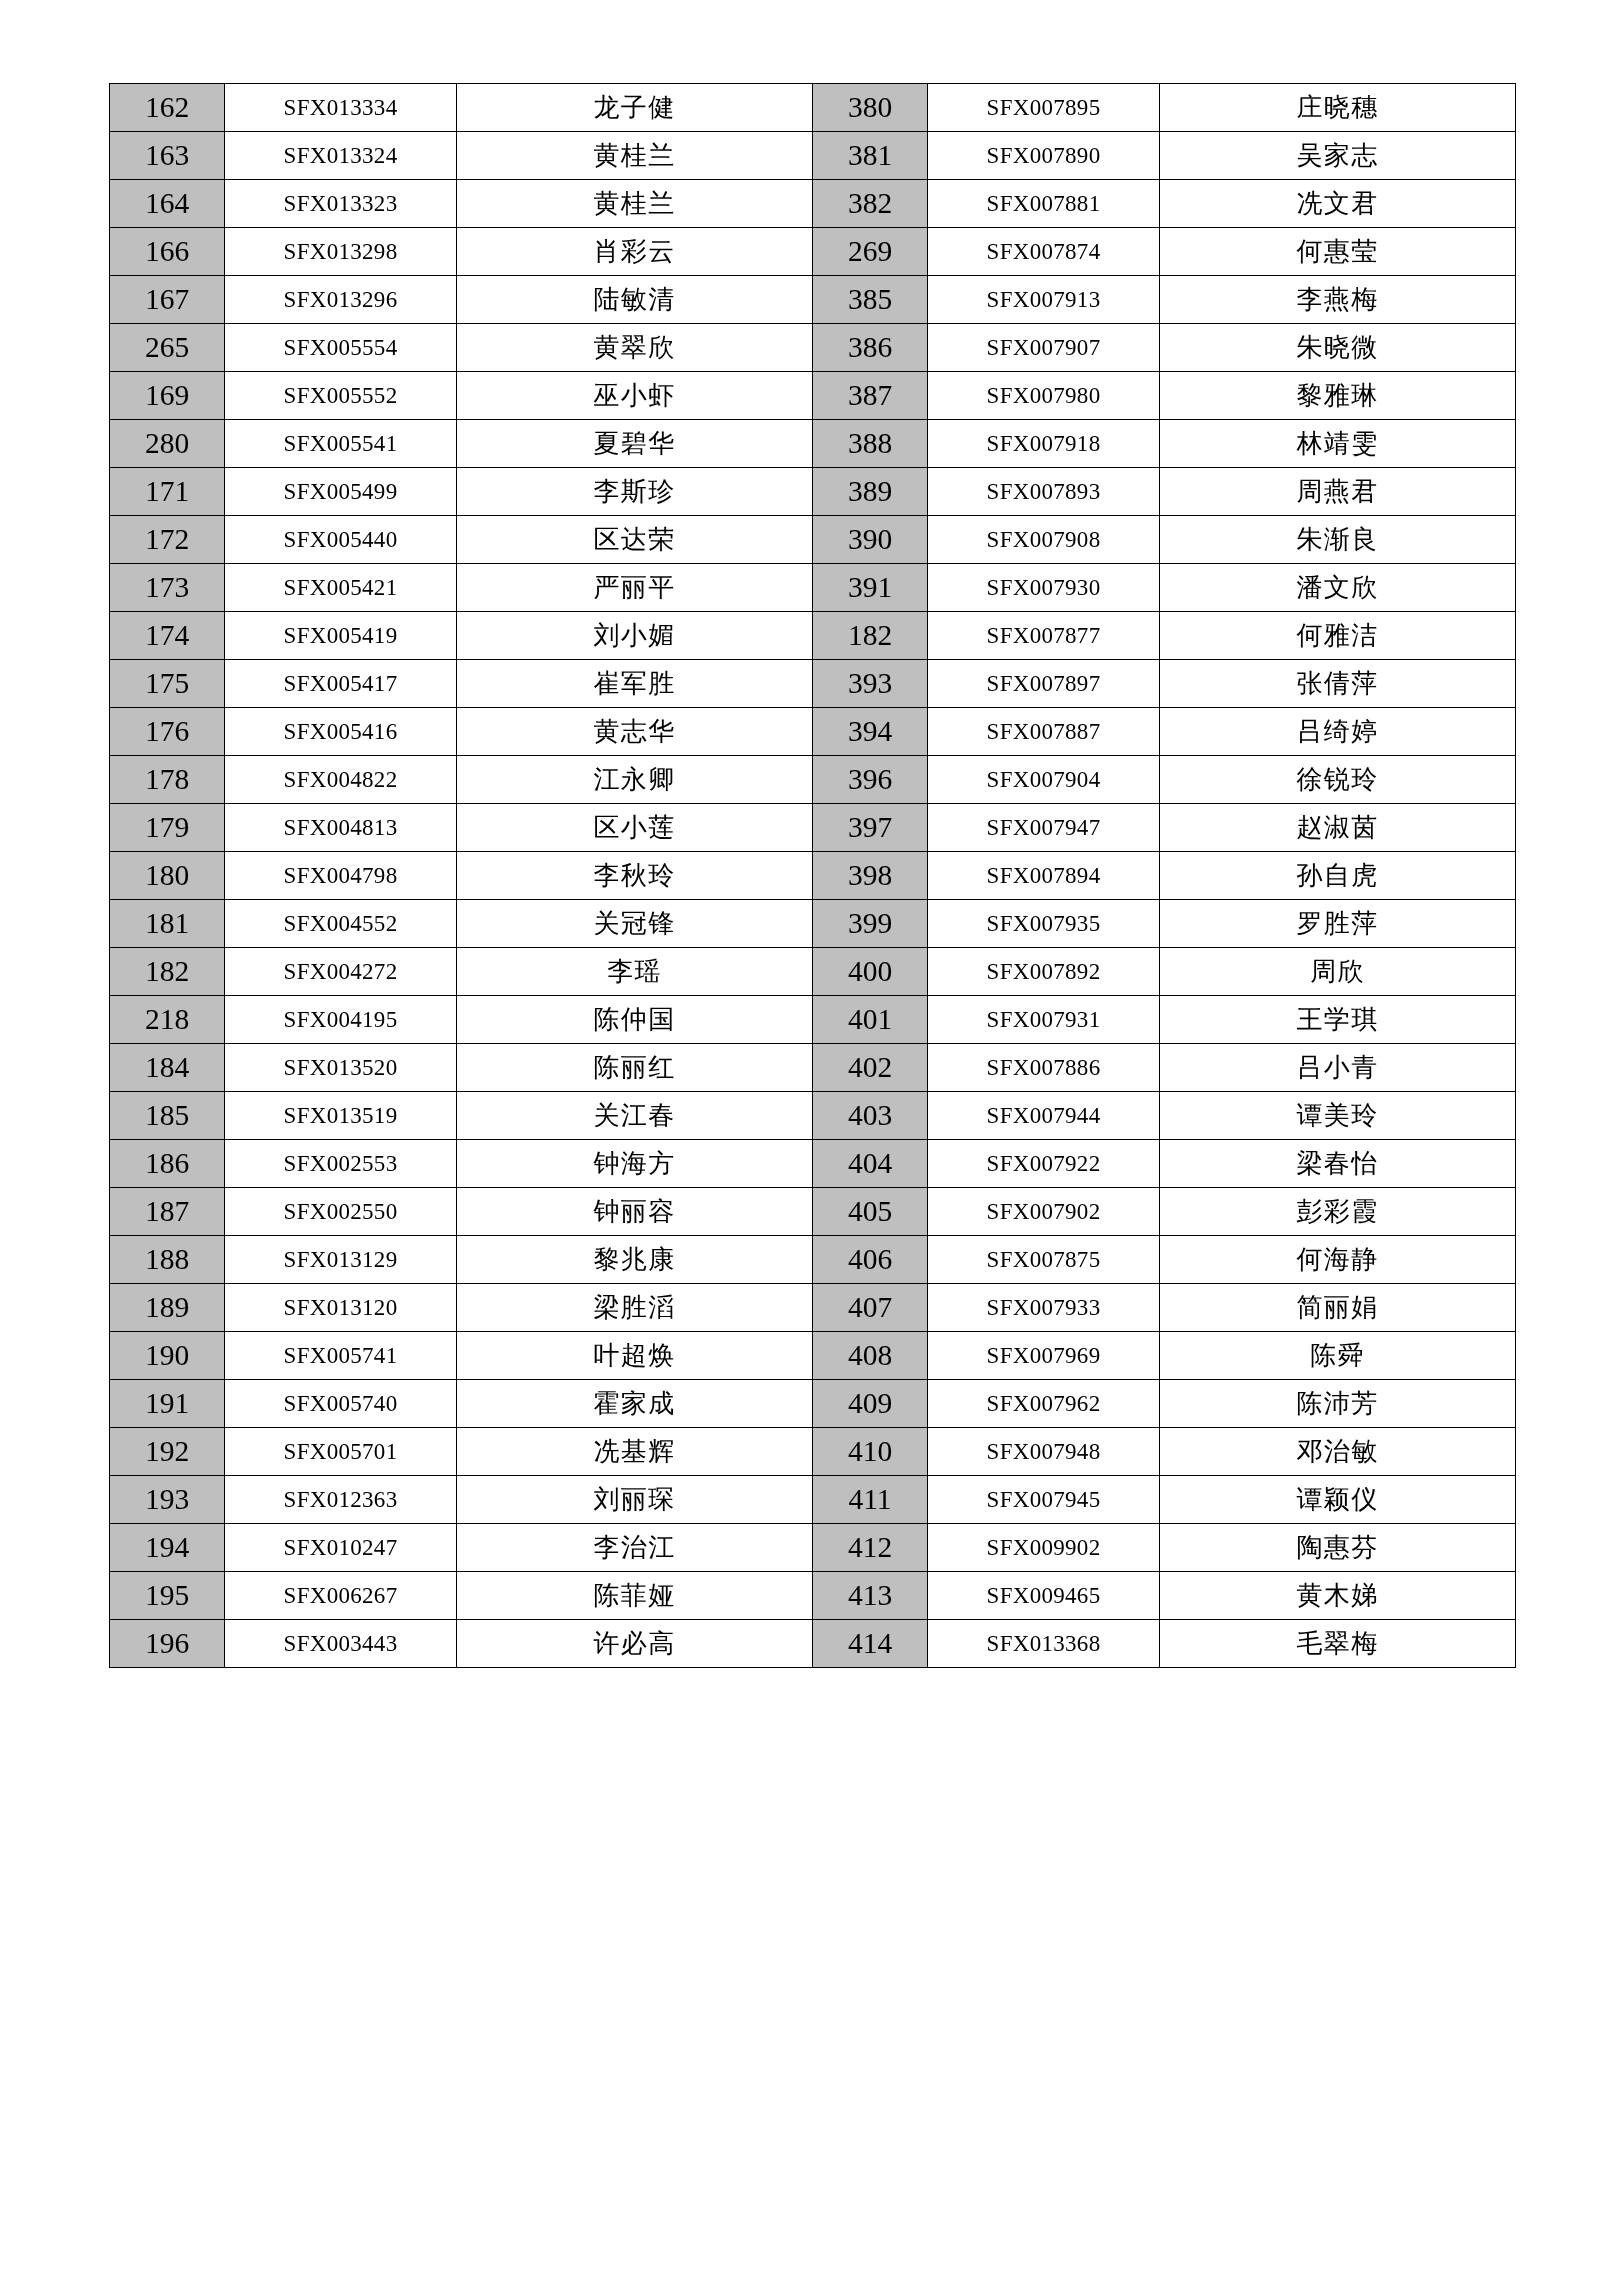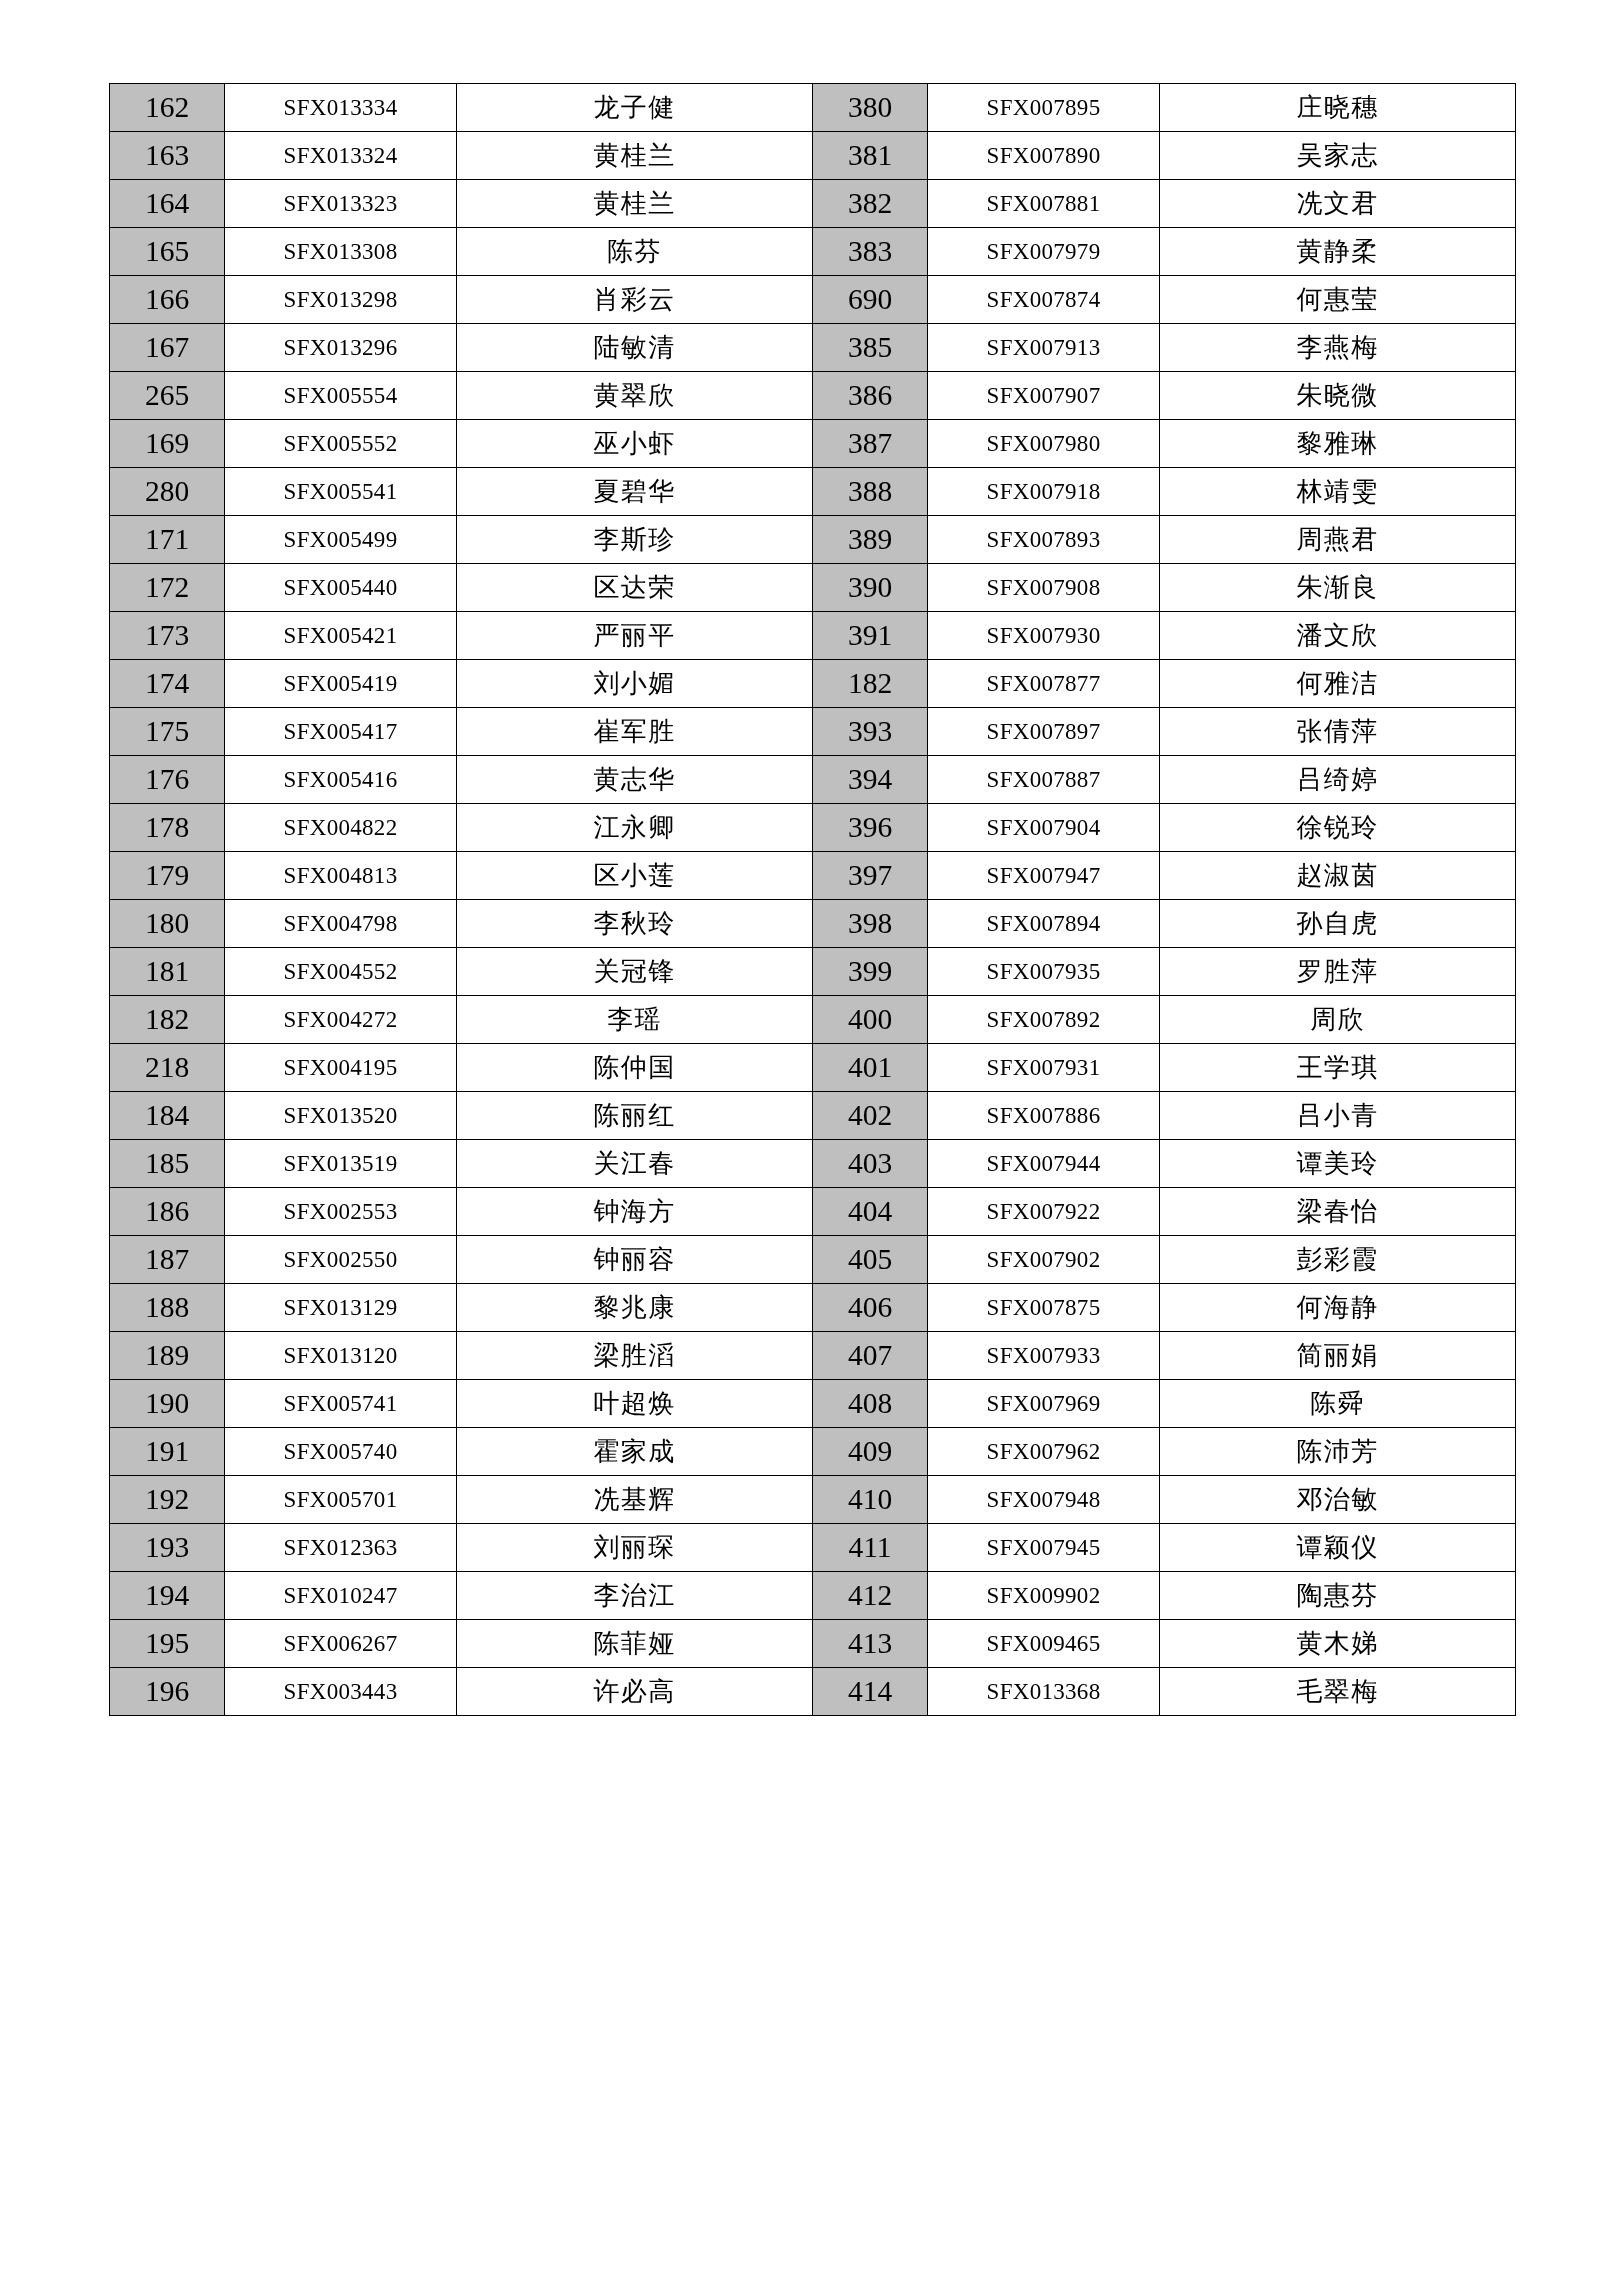--- a/index.html
+++ b/index.html
@@ -98,32 +98,24 @@
           </tr>
           <tr>
             <td class="seq">164</td>
             <td class="code">SFX013323</td>
             <td class="name">黄桂兰</td>
             <td class="seq">382</td>
             <td class="code">SFX007881</td>
             <td class="name">冼文君</td>
           </tr>
           <tr>
-            <td class="seq">165</td>
-            <td class="code">SFX013308</td>
-            <td class="name">陈芬</td>
-            <td class="seq">383</td>
-            <td class="code">SFX007979</td>
-            <td class="name">黄静柔</td>
-          </tr>
-          <tr>
             <td class="seq">166</td>
             <td class="code">SFX013298</td>
             <td class="name">肖彩云</td>
-            <td class="seq">690</td>
+            <td class="seq">269</td>
             <td class="code">SFX007874</td>
             <td class="name">何惠莹</td>
           </tr>
           <tr>
             <td class="seq">167</td>
             <td class="code">SFX013296</td>
             <td class="name">陆敏清</td>
             <td class="seq">385</td>
             <td class="code">SFX007913</td>
             <td class="name">李燕梅</td>

